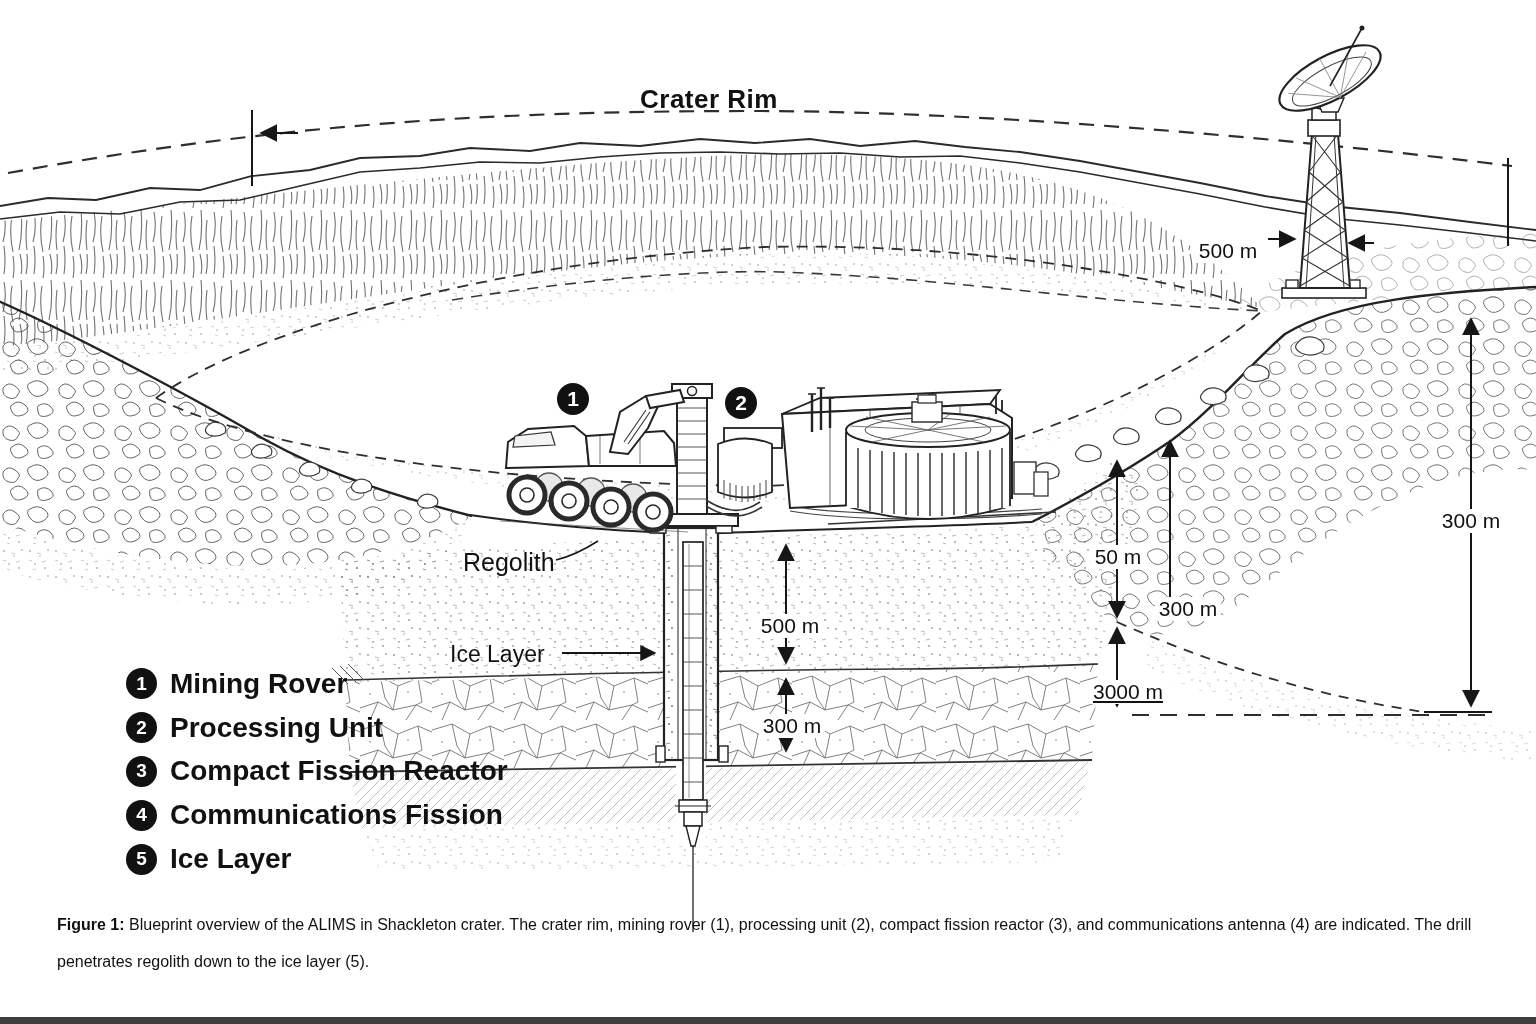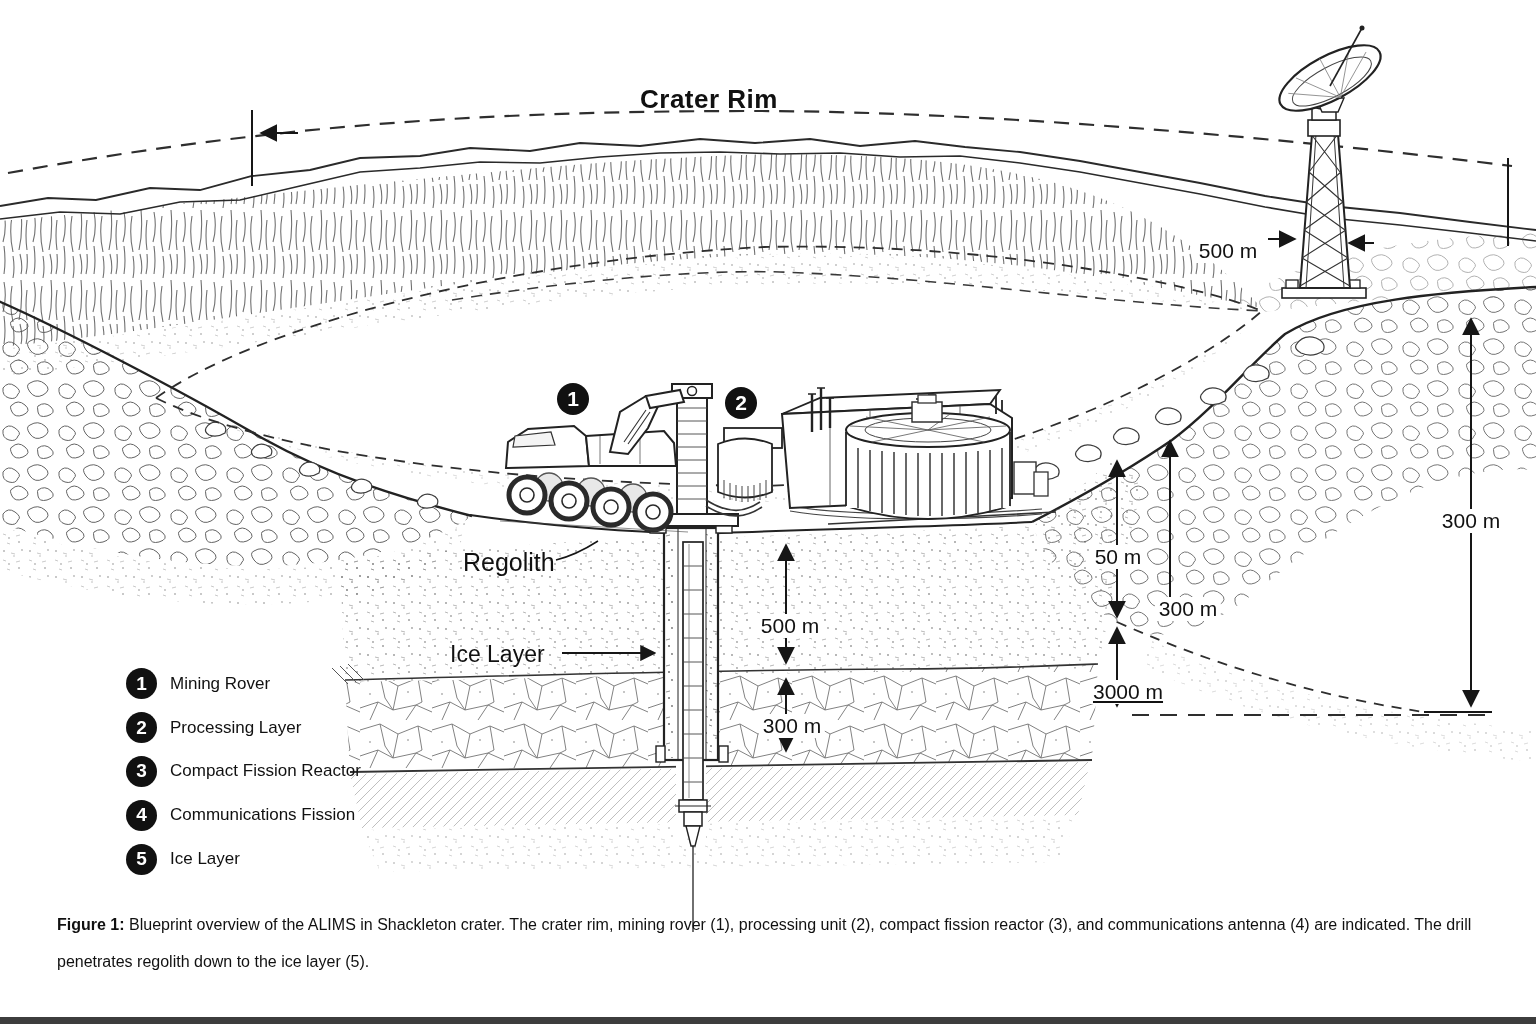--- a/index.html
+++ b/index.html
@@ -10,21 +10,21 @@
   .title{font-size:26px;font-weight:bold;letter-spacing:.5px;}
   .meas{font-size:21px;background:#fff;padding:0 4px;transform:translateX(-50%);margin-top:14px;}
   .plain{font-size:25px;}
   .marker{position:absolute;width:32px;height:32px;border-radius:50%;background:#111;color:#fff;
           display:flex;align-items:center;justify-content:center;font-size:21px;font-weight:bold;
           transform:translate(-50%,-50%);}
   #legend{position:absolute;left:126px;top:662px;}
   .legend-row{height:43.8px;display:flex;align-items:center;}
   .legend-dot{width:31px;height:31px;border-radius:50%;background:#111;color:#fff;display:flex;
               align-items:center;justify-content:center;font-size:19px;font-weight:bold;flex:0 0 31px;}
-  .legend-text{margin-left:13px;font-size:17px;}
+  .legend-text{margin-left:13px;font-size:28px;font-weight:bold;}
   #caption{position:absolute;left:57px;top:906px;width:1428px;font-size:16px;line-height:37px;}
   #caption b{font-weight:bold;}
   #bottombar{position:absolute;left:0;top:1017px;width:1536px;height:7px;background:#3d3d3d;}
 </style>
 </head>
 <body>
 
 <div id="stage">
 
 <svg id="art" width="1536" height="1024" viewBox="0 0 1536 1024">
@@ -276,21 +276,21 @@
 <div class="marker" style="left:573px;top:399px;">1</div>
 <div class="marker" style="left:741px;top:403px;">2</div>
 
 <div id="legend">
   <div class="legend-row">
     <div class="legend-dot">1</div>
     <div class="legend-text">Mining Rover</div>
   </div>
   <div class="legend-row">
     <div class="legend-dot">2</div>
-    <div class="legend-text">Processing Layer</div>
+    <div class="legend-text">Processing Unit</div>
   </div>
   <div class="legend-row">
     <div class="legend-dot">3</div>
     <div class="legend-text">Compact Fission Reactor</div>
   </div>
   <div class="legend-row">
     <div class="legend-dot">4</div>
     <div class="legend-text">Communications Fission</div>
   </div>
   <div class="legend-row">

